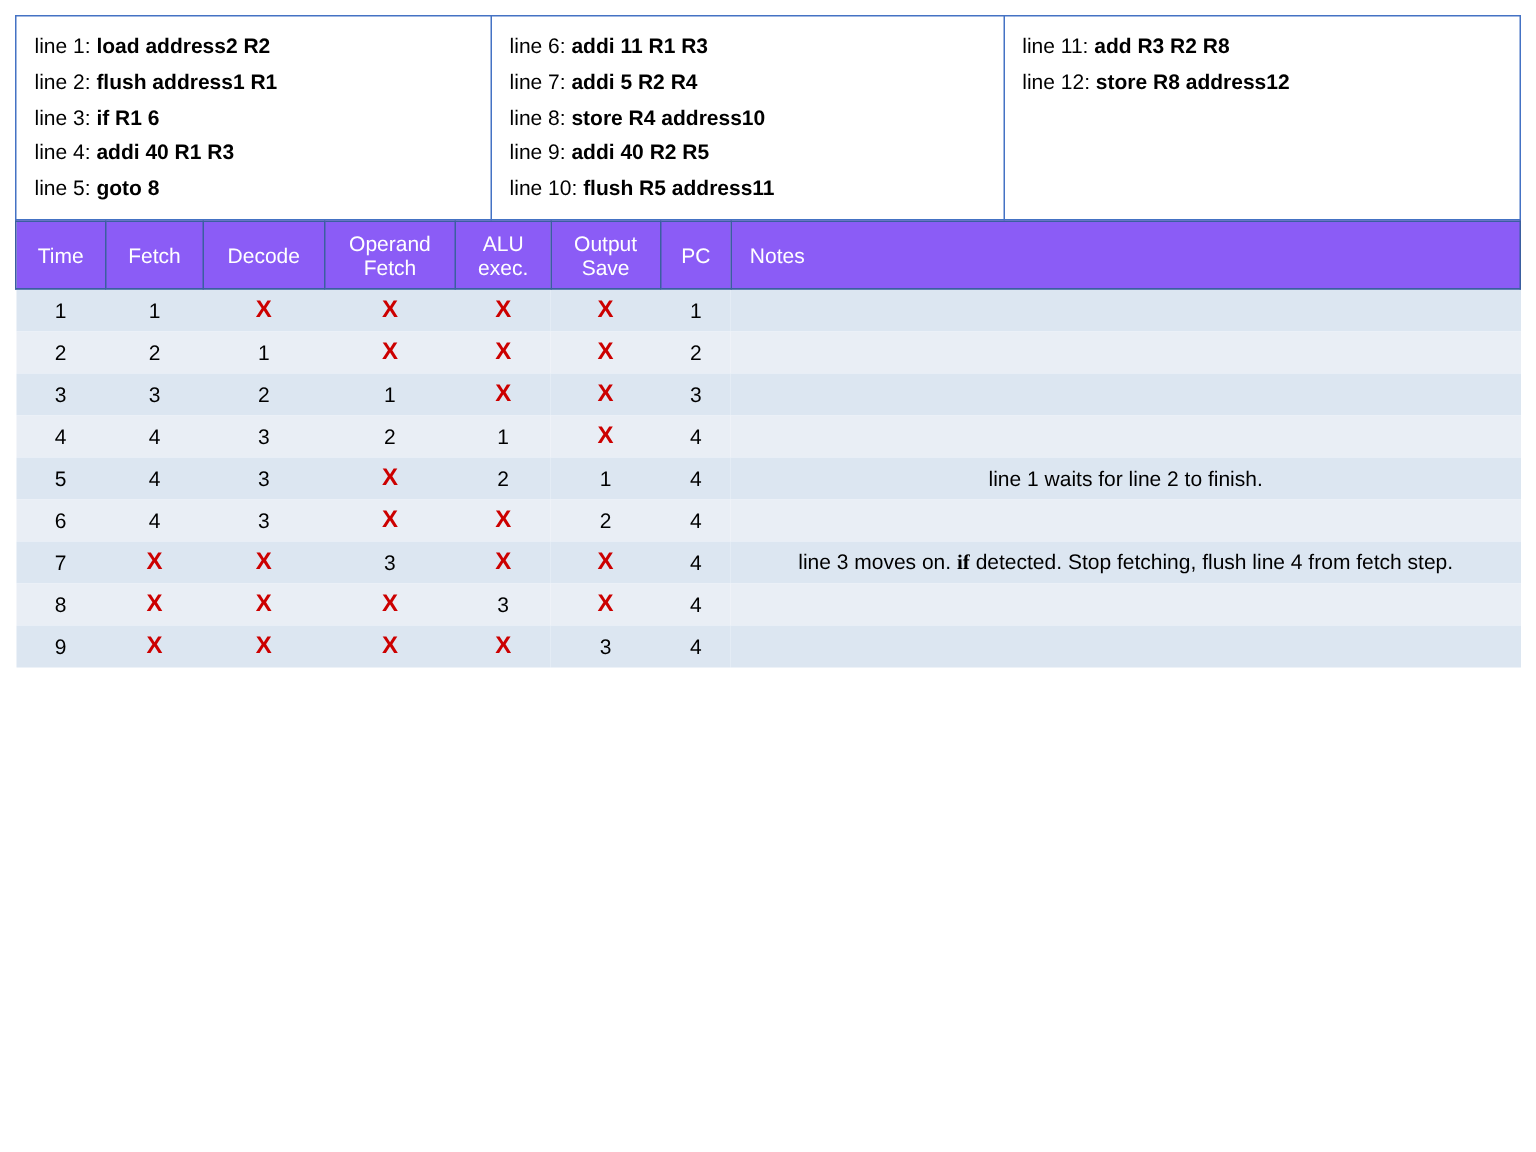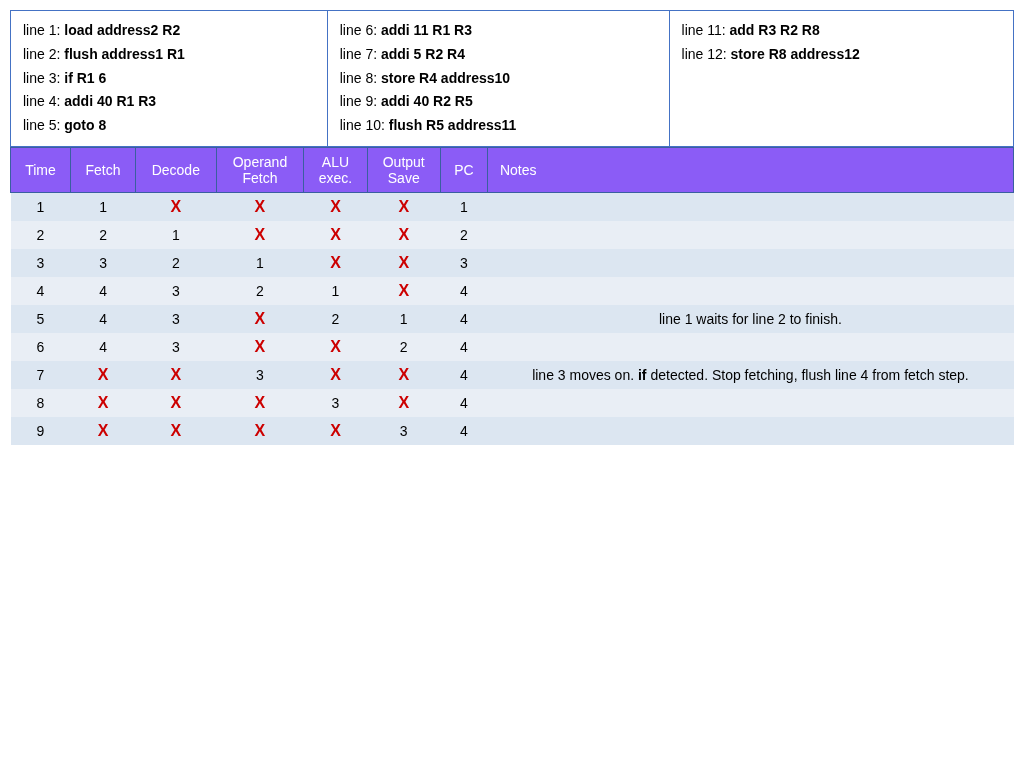--- a/index.html
+++ b/index.html
@@ -57,20 +57,21 @@
       color: #cc0000;
       font-weight: bold;
       font-size: 16px;
     }
     .notes-cell {
       text-align: left;
       padding-left: 12px;
     }
     .notes-cell .bold {
       font-weight: bold;
+      font-family: Liberation Serif, serif;
     }
   </style>
 </head>
 <body>
 
 <table class="code-table">
   <tbody>
       <tr>
     <td>
       <div>line 1: <span class="bold">load address2 R2</span></div>

